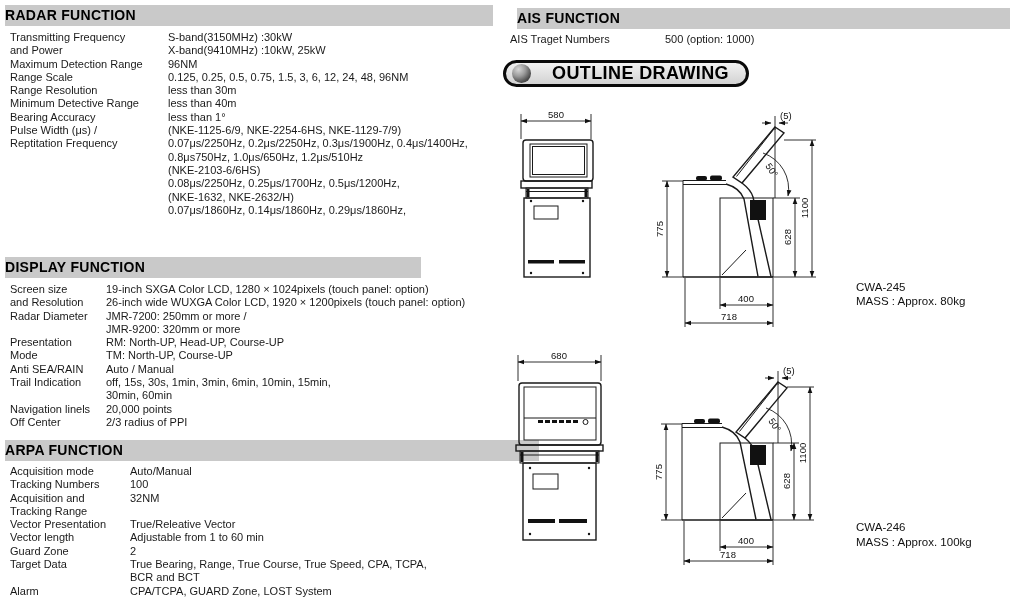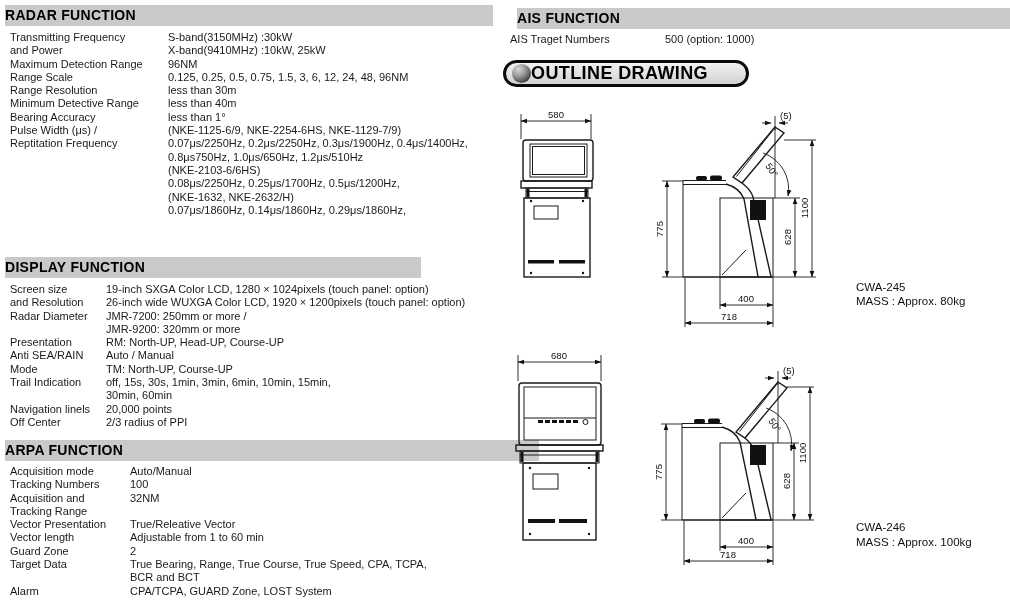--- a/index.html
+++ b/index.html
@@ -14,21 +14,21 @@
   .val{flex:1;white-space:pre-wrap}
   .rows-radar .lbl{width:158px}
   .rows-display .lbl{width:96px}
   .rows-arpa .lbl{width:120px}
   .rows-ais .lbl{width:155px}
   .pill{left:503px;top:60px;width:246px;height:27px;border:3px solid #0a0a0a;border-radius:16px;
         background:linear-gradient(#f2f2f2,#d2d2d2);display:flex;align-items:center;
         padding:0 6px;box-sizing:border-box}
   .sphere{width:19px;height:19px;border-radius:50%;flex:none;
           background:radial-gradient(circle at 34% 28%, #d8d8d8, #9a9a9a 38%, #4a4a4a 72%, #303030)}
-  .pill-text{font-weight:bold;font-size:18px;letter-spacing:.4px;margin-left:0;
+  .pill-text{font-weight:bold;font-size:18px;letter-spacing:.4px;margin-left:21px;
              white-space:nowrap;color:#000}
   svg .ln{stroke:#1a1a1a;stroke-width:1;fill:none}
   svg .thk{stroke:#1a1a1a;stroke-width:1.4;fill:none}
   svg .dim{stroke:#1a1a1a;stroke-width:.9;fill:none}
   svg .fil{fill:#111;stroke:none}
   svg text{font-family:"Liberation Sans",sans-serif;font-size:9.5px;fill:#111}
   svg text.mdl{font-size:11.5px}
 </style>
 </head>
 <body>
@@ -139,27 +139,27 @@
       <span class="lbl"></span>
       <span class="val">JMR-9200: 320mm or more</span>
     </div>
 
     <div class="row">
       <span class="lbl">Presentation</span>
       <span class="val">RM: North-UP, Head-UP, Course-UP</span>
     </div>
 
     <div class="row">
+      <span class="lbl">Mode</span>
+      <span class="val">TM: North-UP, Course-UP</span>
+    </div>
+
+    <div class="row">
       <span class="lbl">Anti SEA/RAIN</span>
       <span class="val">Auto / Manual</span>
-    </div>
-
-    <div class="row">
-      <span class="lbl">Mode</span>
-      <span class="val">TM: North-UP, Course-UP</span>
     </div>
 
     <div class="row">
       <span class="lbl">Trail Indication</span>
       <span class="val">off, 15s, 30s, 1min, 3min, 6min, 10min, 15min,</span>
     </div>
 
     <div class="row">
       <span class="lbl"></span>
       <span class="val">30min, 60min</span>

